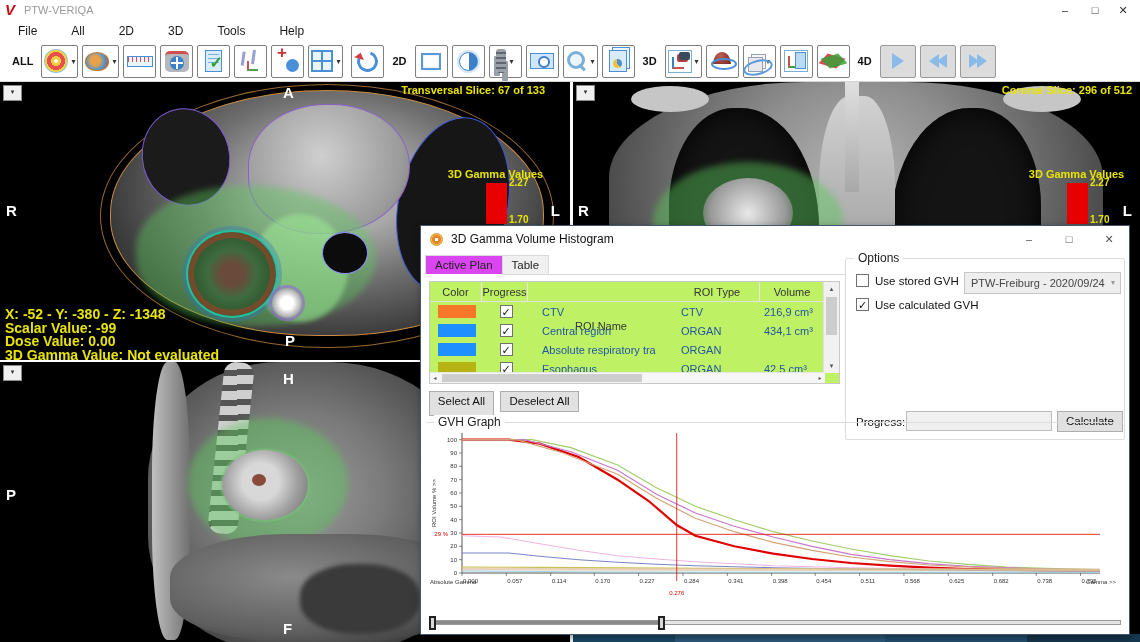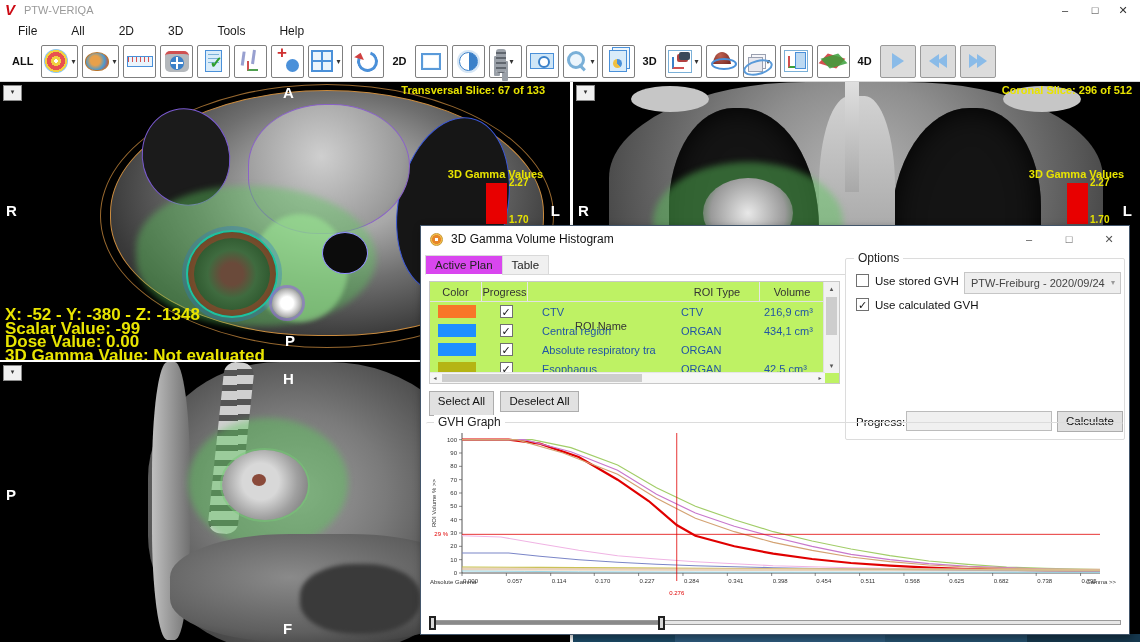--- a/index.html
+++ b/index.html
@@ -76,21 +76,21 @@
   .tri-s{border-top-width:7px;border-bottom-width:7px;border-left-width:10px;border-right-width:10px;}
 
   
   .viewport{position:absolute;background:#000;overflow:hidden;}
   #vp-trans{left:0;top:82px;width:570px;height:278px;}
   #vp-cor{left:573px;top:82px;width:567px;height:560px;}
   #vp-sag{left:0;top:362px;width:570px;height:280px;}
   .panel-dd{position:absolute;left:3px;top:3px;width:17px;height:14px;background:#f0f0f0;border:1px solid #8a8a8a;font-size:7px;color:#333;text-align:center;line-height:12px;z-index:4;}
   .slice-label{position:absolute;top:2px;font-size:11px;font-weight:bold;color:#e8e400;z-index:4;}
   .orient{position:absolute;color:#fff;font-weight:bold;font-size:15px;z-index:4;}
-  .vp-status{position:absolute;left:5px;font-size:17px;font-weight:bold;color:#e8e400;line-height:13.5px;z-index:4;}
+  .vp-status{position:absolute;left:5px;font-size:14px;font-weight:bold;color:#e8e400;line-height:13.5px;z-index:4;}
   .gamma-legend{position:absolute;width:115px;height:62px;z-index:4;}
   .gl-title{position:absolute;left:0;top:0;width:115px;text-align:center;font-size:11px;font-weight:bold;color:#e8e400;}
   .gl-bar{position:absolute;left:48px;top:15px;width:21px;height:41px;background:#e80000;}
   .gl-max{position:absolute;left:71px;top:9px;font-size:10px;font-weight:bold;color:#e8e400;}
   .gl-min{position:absolute;left:71px;top:46px;font-size:10px;font-weight:bold;color:#e8e400;}
   .ct-art{position:absolute;left:0;top:0;right:0;bottom:0;}
   .blob{position:absolute;}
 
   
   #dialog{left:420px;top:225px;width:708px;height:408px;background:#fff;border:1px solid #43566b;box-shadow:2px 3px 8px rgba(0,0,0,.4);z-index:20;}

